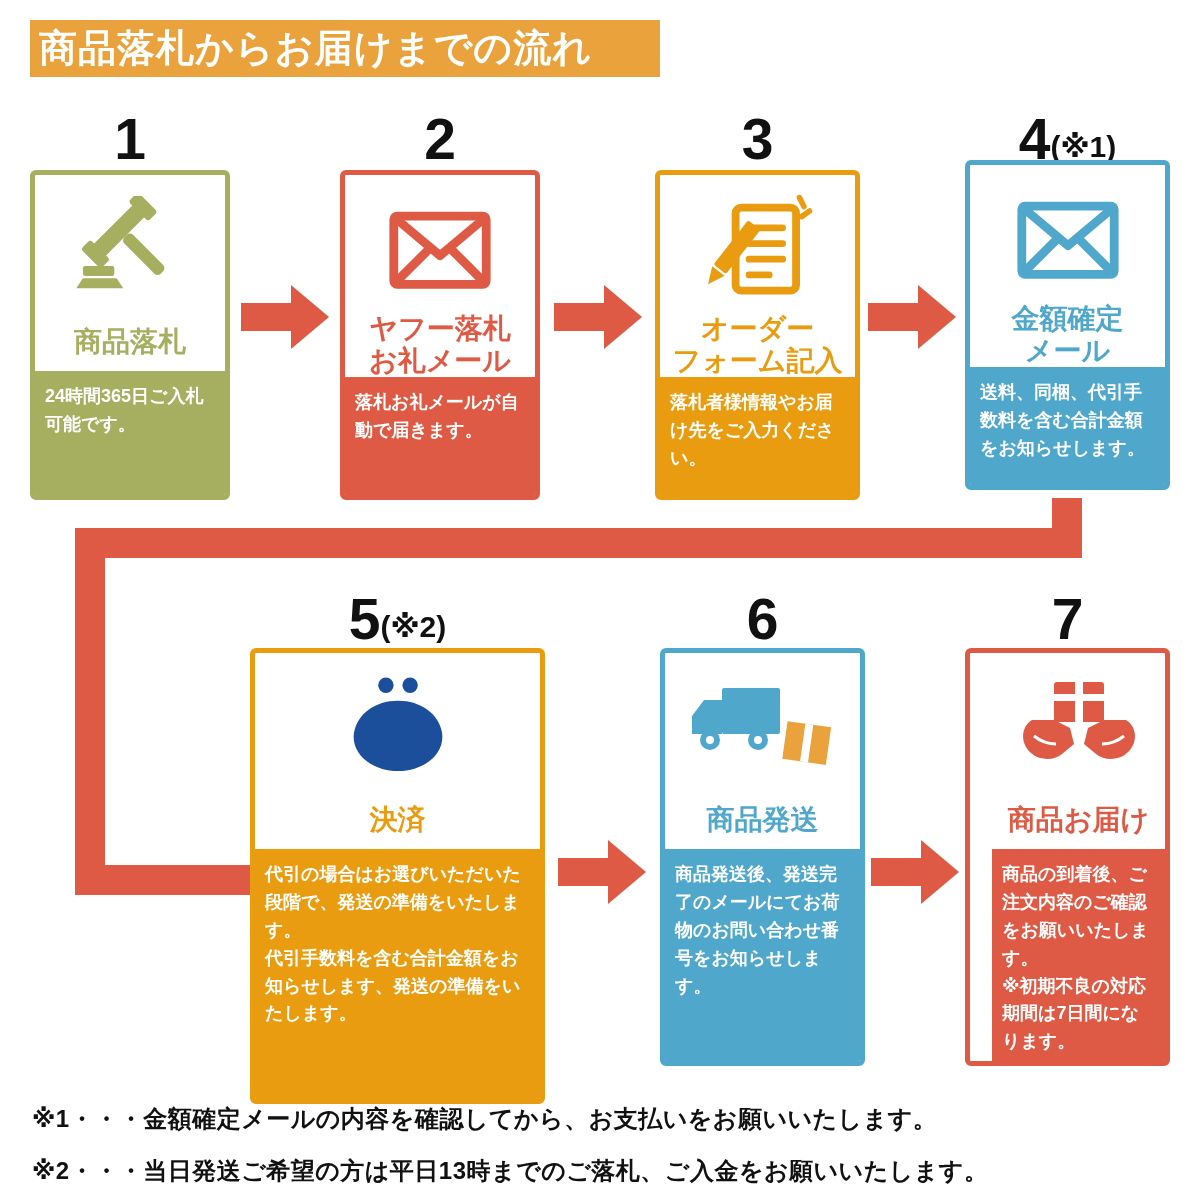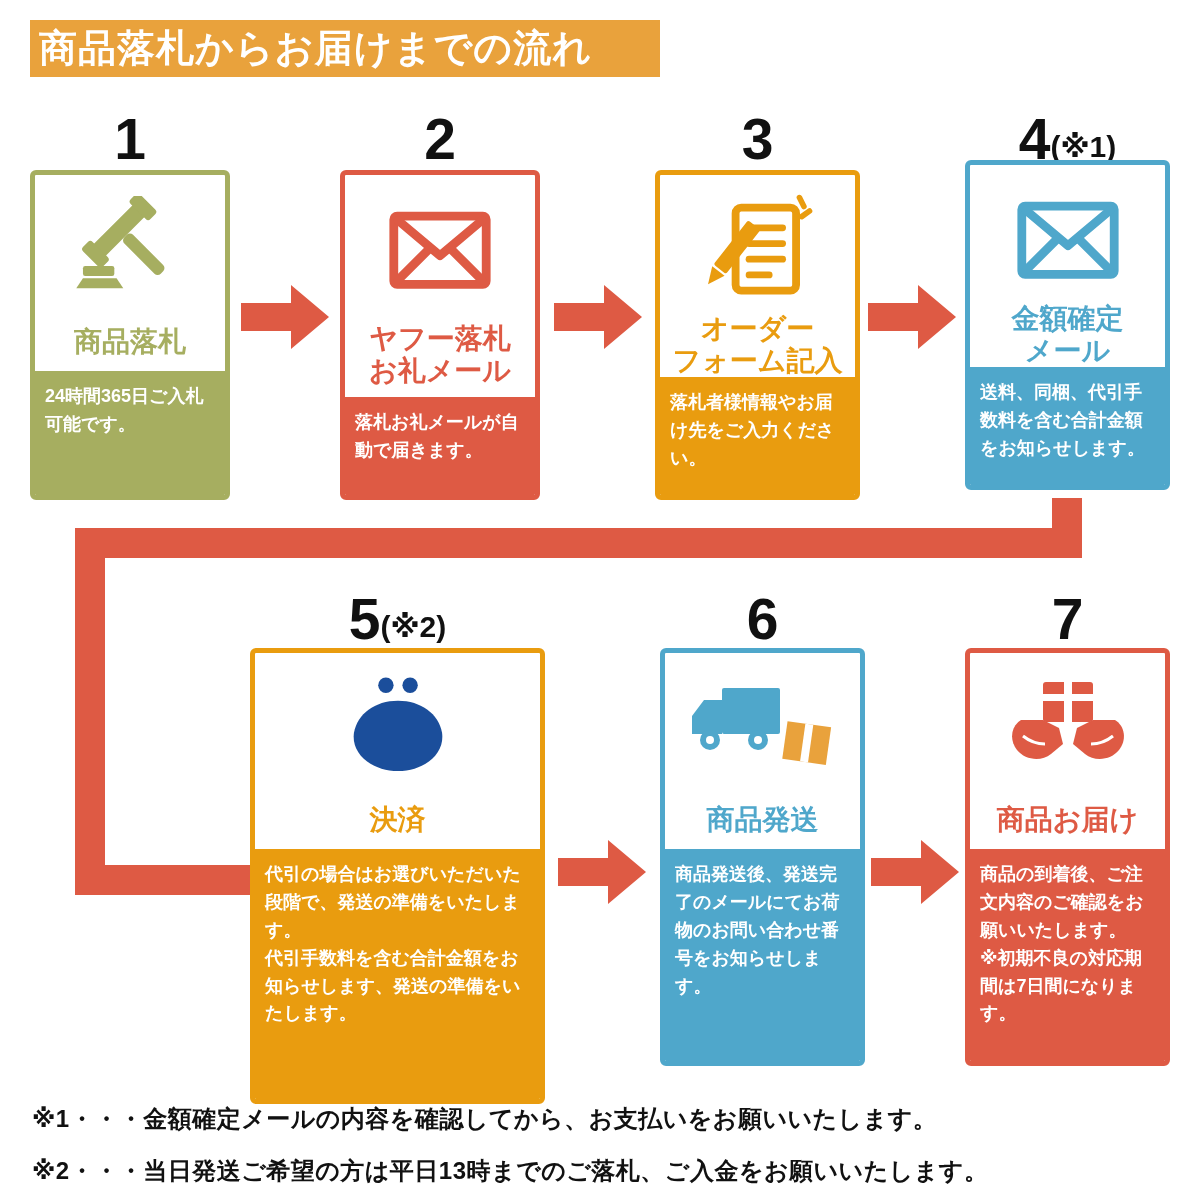--- a/index.html
+++ b/index.html
@@ -95,21 +95,21 @@
         </g>
         <rect x="8" y="62" width="28" height="9" rx="2"></rect>
         <path d="M2 82 h42 l-6 -9 h-30 z"></path>
       </g>
     </svg>
   </div>
   <div class="card-label">商品落札</div>
   <div class="card-desc">24時間365日ご入札可能です。</div>
 </div>
 
-<div class="card c-red" style="left:340px;top:170px;width:200px;height:330px;gap:10px;">
+<div class="card c-red" style="left:340px;top:170px;width:200px;height:330px;">
   <div class="icon-box">
     <svg width="110" height="100" viewBox="0 0 100 90">
       <g fill="none" stroke="currentColor" stroke-width="8" stroke-linecap="round" stroke-linejoin="round">
         <rect x="8" y="16" width="84" height="62" rx="3"></rect>
         <polyline points="12,20 50,52 88,20"></polyline>
         <line x1="12" y1="74" x2="40" y2="46"></line>
         <line x1="88" y1="74" x2="60" y2="46"></line>
       </g>
     </svg>
   </div>
@@ -216,21 +216,21 @@
       <g transform="rotate(8 118 72)">
         <rect x="96" y="48" width="44" height="38" fill="#E9A23C"></rect>
         <rect x="114" y="48" width="8" height="38" fill="#fff"></rect>
       </g>
     </svg>
   </div>
   <div class="card-label">商品発送</div>
   <div class="card-desc">商品発送後、発送完了のメールにてお荷物のお問い合わせ番号をお知らせします。</div>
 </div>
 
-<div class="card c-red" style="left:965px;top:648px;width:205px;height:418px;">
+<div class="card c-red" style="left:965px;top:648px;width:205px;height:418px;padding-left:22px;">
   <div class="icon-box">
     <svg width="130" height="104" viewBox="0 0 130 104">
       <g fill="currentColor">
         <rect x="40" y="8" width="50" height="40" rx="3"></rect>
         <path d="M18 46 C 8 52 6 66 14 76 C 22 86 38 88 48 80 L 60 70 56 54 40 46 Z"></path>
         <path d="M112 46 C 122 52 124 66 116 76 C 108 86 92 88 82 80 L 70 70 74 54 90 46 Z"></path>
       </g>
       <rect x="61" y="8" width="8" height="40" fill="#fff"></rect>
       <rect x="40" y="20" width="50" height="7" fill="#fff"></rect>
       <g stroke="#fff" stroke-width="3" fill="none">

